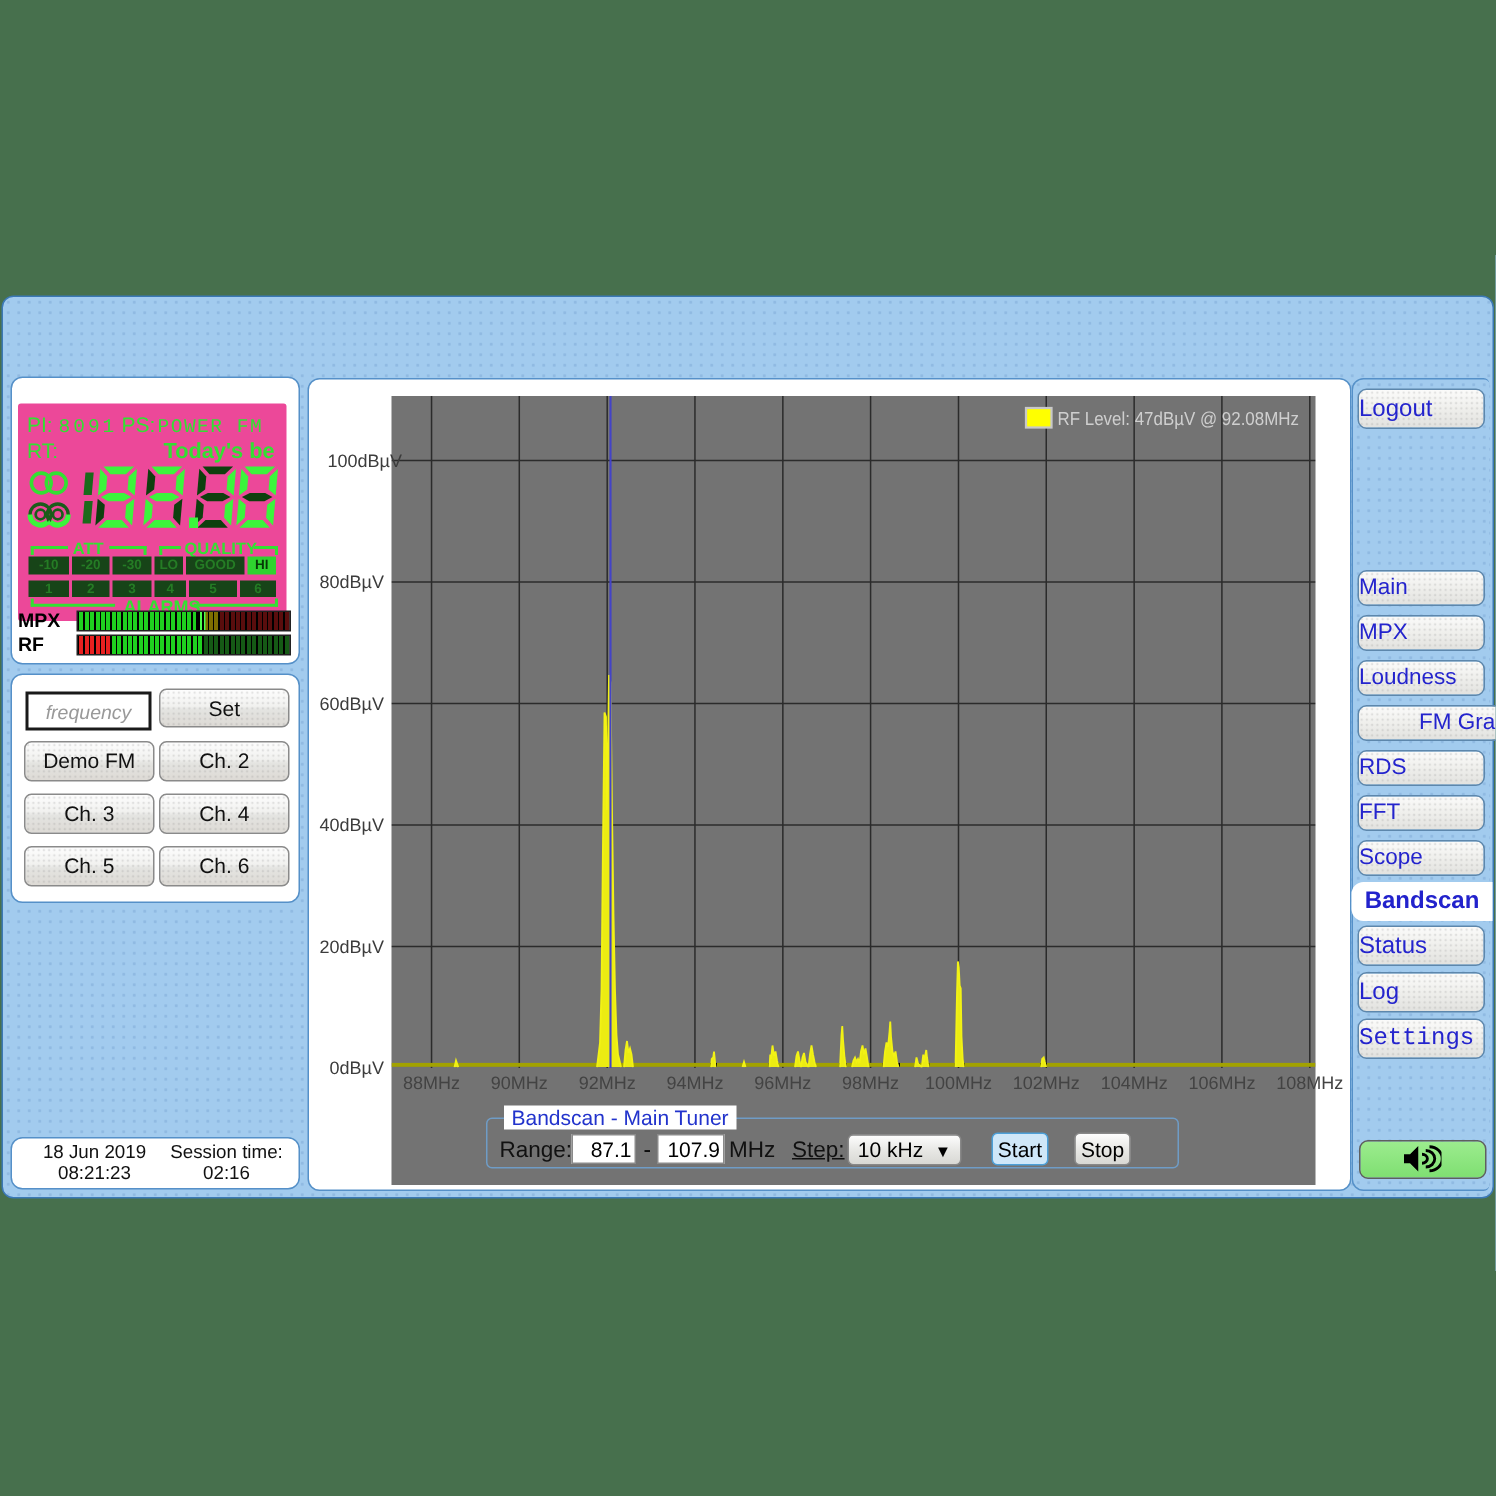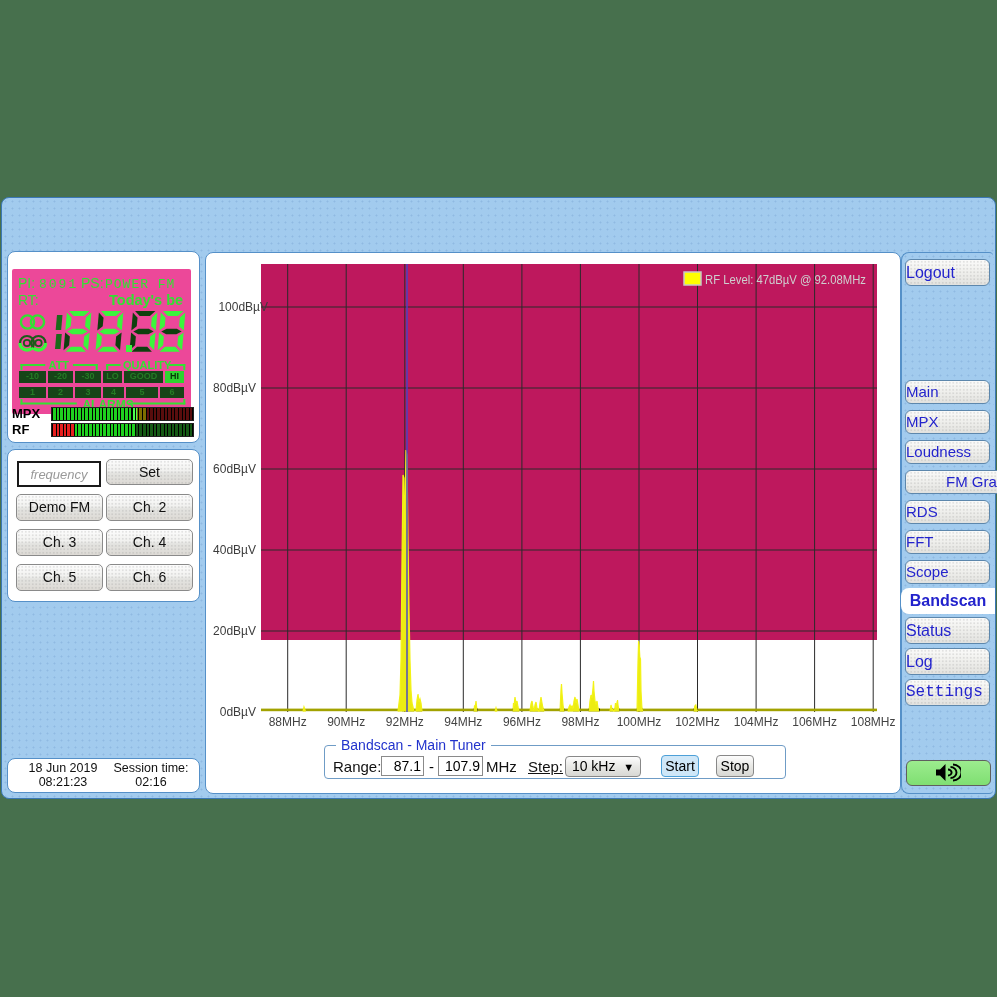--- a/index.html
+++ b/index.html
@@ -148,21 +148,21 @@
   </div>
 
   <div class="panel" style="left:5px;top:560px;width:191px;height:33px;font-size:12.5px;color:#111;">
     <div class="abs" style="left:0;top:2px;width:110px;text-align:center;">18 Jun 2019</div>
     <div class="abs" style="left:95px;top:2px;width:96px;text-align:center;">Session time:</div>
     <div class="abs" style="left:0;top:16px;width:110px;text-align:center;">08:21:23</div>
     <div class="abs" style="left:95px;top:16px;width:96px;text-align:center;">02:16</div>
   </div>
 
   <div class="panel" style="left:203px;top:54px;width:694px;height:540px;">
-    <div class="abs" style="left:55px;top:11px;width:616px;height:376px;background:#be185d;">
+    <div class="abs" style="left:55px;top:11px;width:616px;height:526px;background:#737373;">
       <svg width="616" height="448" viewBox="0 0 616 448">
         <g stroke="#2b2b2b" stroke-width="1">
           <line x1="26.7" y1="0" x2="26.7" y2="448"></line>
             <line x1="85.2" y1="0" x2="85.2" y2="448"></line>
           <line x1="143.8" y1="0" x2="143.8" y2="448"></line>
             <line x1="202.3" y1="0" x2="202.3" y2="448"></line>
           <line x1="260.9" y1="0" x2="260.9" y2="448"></line>
             <line x1="319.4" y1="0" x2="319.4" y2="448"></line>
           <line x1="378" y1="0" x2="378" y2="448"></line>
             <line x1="436.5" y1="0" x2="436.5" y2="448"></line>

